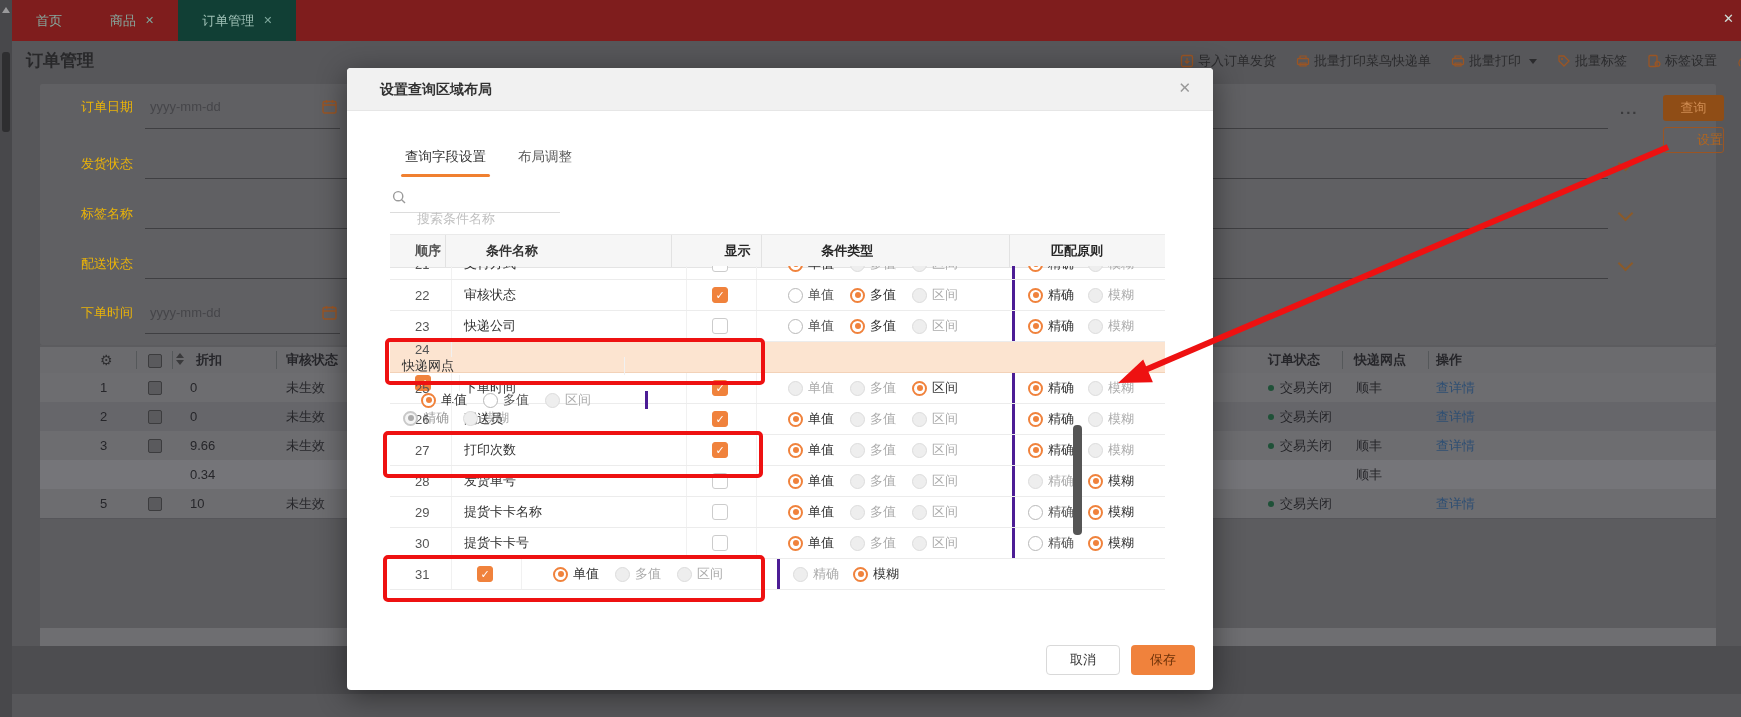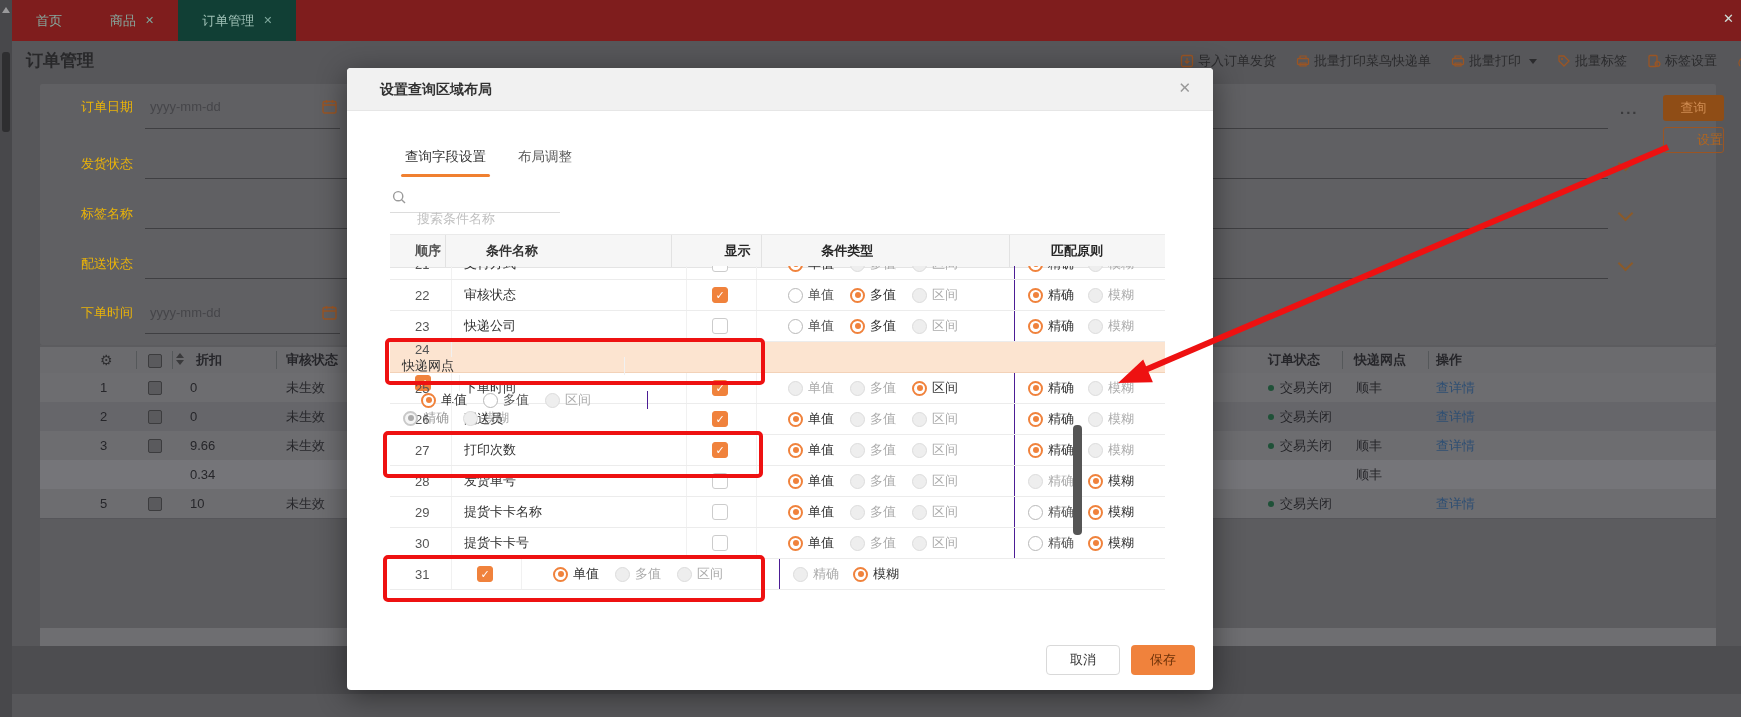--- a/index.html
+++ b/index.html
@@ -66,21 +66,21 @@
   .m-search{position:absolute;left:43px;top:118px;width:170px;height:26px;border-bottom:1px solid #dcdcdc;}
   .m-search .sph{position:absolute;left:27px;top:12px;font-size:13px;color:#c0c0c0;margin-top:12px;}
   .m-thead{position:absolute;left:43px;top:166px;width:775px;height:32px;background:#f6f6f6;border-top:1px solid #eaeaea;border-bottom:1px solid #e4e4e4;display:flex;align-items:flex-end;font-size:13px;font-weight:bold;color:#262626;gap:28px;}
   .m-rows{position:absolute;left:43px;top:198px;width:775px;height:324px;overflow:hidden;}
   .m-row{display:flex;align-items:center;height:31px;border-bottom:1px solid #ececec;box-sizing:border-box;font-size:13px;}
   .m-row:first-child{margin-top:-17px;}
   .m-row.hl{background:#fce4d0;border-bottom-color:#f3d2b8;flex-direction:column;}
   .c-seq{width:62px;padding-left:25px;box-sizing:border-box;color:#555;border-right:1px solid #f1f1f1;align-self:stretch;display:flex;align-items:center;}
   .c-name{width:235px;padding-left:12px;box-sizing:border-box;color:#333;border-right:1px solid #f1f1f1;align-self:stretch;display:flex;align-items:center;}
   .c-show{width:70px;padding-left:25px;box-sizing:border-box;border-right:1px solid #f1f1f1;align-self:stretch;display:flex;align-items:center;}
-  .c-type{width:258px;padding-left:31px;box-sizing:border-box;display:flex;gap:16px;border-right:1px solid #4c1d95;align-self:stretch;align-items:center;}
+  .c-type{width:258px;padding-left:31px;box-sizing:border-box;display:flex;gap:16px;border-right:3px solid #4c1d95;align-self:stretch;align-items:center;}
   .c-match{width:150px;padding-left:13px;box-sizing:border-box;display:flex;gap:14px;align-self:stretch;align-items:center;}
   .m-thead .c-seq,.m-thead .c-name,.m-thead .c-show,.m-thead .c-type,.m-thead .c-match{border-right:1px solid #e2e2e2;}
   .m-thead .c-match{border-right:none;}
   .mcb{width:16px;height:16px;border:1px solid #ccc;border-radius:3px;background:#fff;box-sizing:border-box;cursor:pointer;font-size:11px;line-height:14px;text-align:center;color:#fff;}
   .mcb.on{background:#f0823c;border-color:#f0823c;}
   .opt{display:flex;align-items:center;gap:5px;cursor:pointer;}
   .rd{width:15px;height:15px;border-radius:50%;box-sizing:border-box;position:relative;background:#fff;}
   .rd.sel{border:2px solid #f0823c;}
   .rd.sel::after{content:"";position:absolute;left:2.5px;top:2.5px;width:6px;height:6px;border-radius:50%;background:#f0823c;}
   .rd.off{border:1px solid #b8b8b8;}

